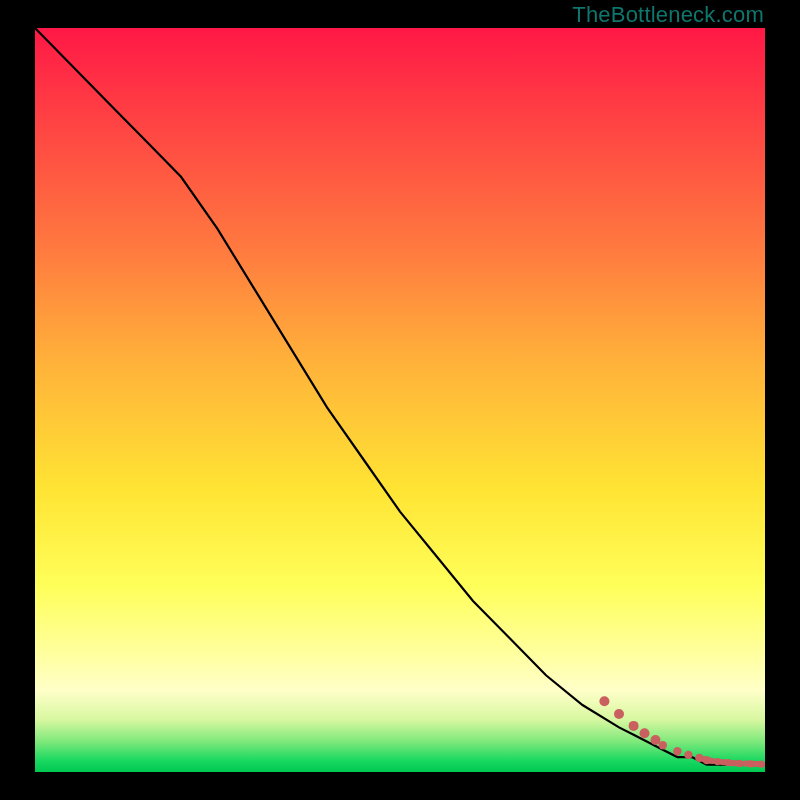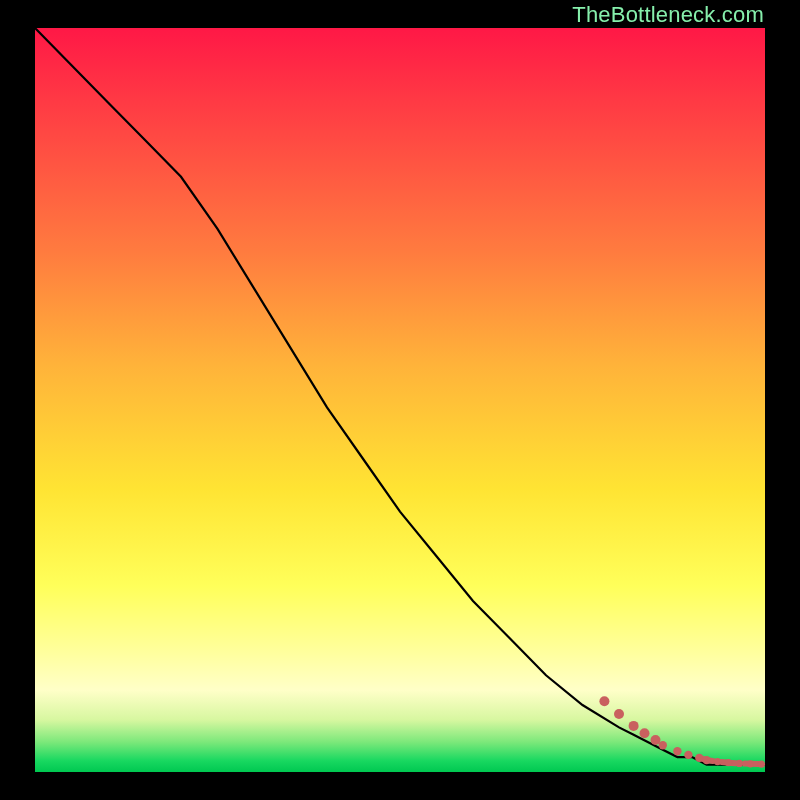--- a/index.html
+++ b/index.html
@@ -37,21 +37,21 @@
       #d7f7a0 93%,
       #7be87a 96%,
       #18d860 98.5%,
       #00c851 100%
     );
   }
   .watermark {
     position: absolute;
     top: 2px;
     right: 36px;
-    color: #86efac;
+    color: #0f766e;
     font-size: 22px;
     letter-spacing: 0.2px;
     user-select: none;
   }
   svg.curve {
     position: absolute;
     left: 0;
     top: 0;
     width: 730px;
     height: 744px;

